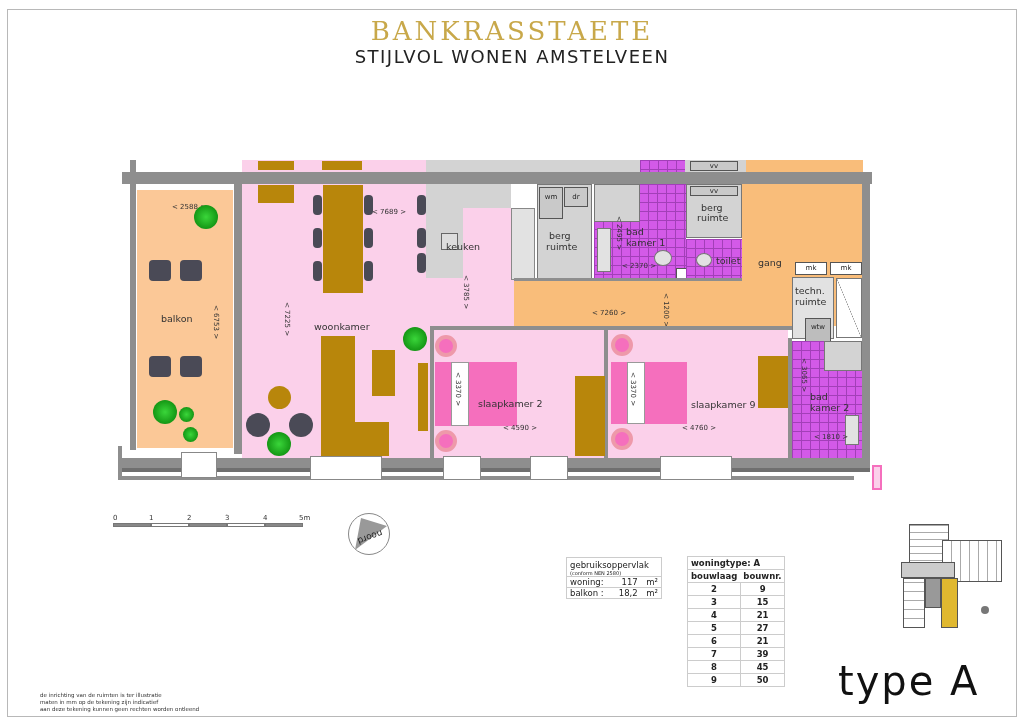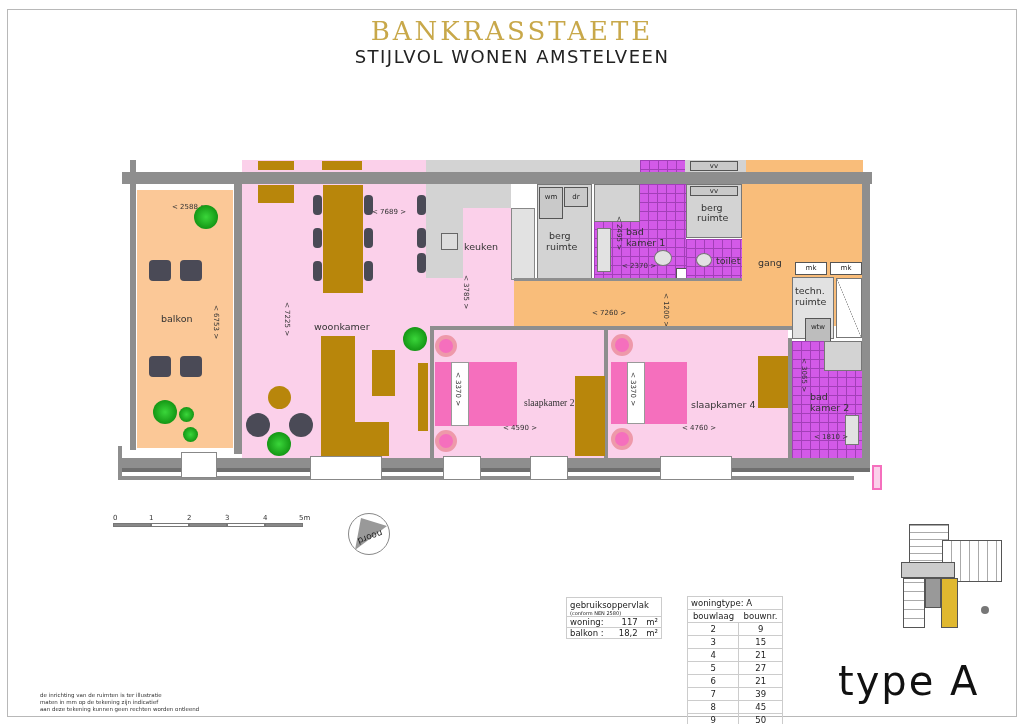--- a/index.html
+++ b/index.html
@@ -22,25 +22,25 @@
   .wood { background: #b8860b; }
   .chair { background: #4a4a56; border-radius: 4px; }
   .plant { border-radius: 50%; background: radial-gradient(circle, #3ad63a 0%, #1aa01a 60%, #0b7d0b 100%); }
   .label { font-size: 9.5px; color: #333; white-space: nowrap; }
   .dim { font-size: 7px; color: #333; white-space: nowrap; }
   .vert { transform: rotate(90deg); transform-origin: left top; }
   .box { border: 1px solid #555; background: #fff; font-size: 7px; text-align: center; }
   .window { background: #fff; border: 1px solid #888; }
 
   
-  table { border-collapse: collapse; margin-top: 40px; }
+  table { border-collapse: collapse; }
   .area-table { left: 566px; top: 557px; width: 96px; font-size: 8.5px; }
   .area-table td { border: 1px solid #ccc; padding: 0 3px; }
   .type-table { left: 687px; top: 556px; width: 96px; font-size: 8.5px; }
-  .type-table td { border: 1px solid #ccc; padding: 0 3px; height: 13px; text-align: center; }
+  .type-table td { border: 1px solid #ccc; padding: 0 3px; height: 13px; text-align: center; font-weight: bold; }
   .type-table td.left { text-align: left; }
   .disclaimer { left: 40px; top: 692px; font-size: 5.5px; line-height: 7px; color: #333; }
   .type-label { left: 838px; top: 658px; font-size: 40px; letter-spacing: 2px; color: #111; }
   .scalebar { left: 113px; top: 523px; width: 190px; height: 4px; }
   .scale-seg { position: absolute; top: 0; height: 4px; width: 38px; border: 1px solid #777; }
   .scale-tick { position: absolute; top: -9px; font-size: 7px; color: #333; }
 </style>
 </head>
 <body>
 
@@ -103,21 +103,21 @@
   <div class="abs wood" style="left:268px;top:386px;width:23px;height:23px;border-radius:50%;"></div>
   <div class="abs chair" style="left:246px;top:413px;width:24px;height:24px;border-radius:50%;"></div>
   <div class="abs chair" style="left:289px;top:413px;width:24px;height:24px;border-radius:50%;"></div>
   <div class="abs plant" style="left:267px;top:432px;width:24px;height:24px;"></div>
   <div class="abs plant" style="left:403px;top:327px;width:24px;height:24px;"></div>
 
   <div class="abs grey" style="left:426px;top:184px;width:37px;height:94px;"></div>
   <div class="abs grey" style="left:426px;top:184px;width:85px;height:24px;"></div>
   <div class="abs light" style="left:511px;top:208px;width:24px;height:72px;border:1px solid #888;"></div>
   <div class="abs" style="left:441px;top:233px;width:17px;height:17px;border:1px solid #666;background:#ddd;"></div>
-  <div class="abs label" style="left:464px;top:241px;">keuken</div>
+  <div class="abs label" style="left:446px;top:241px;">keuken</div>
   <div class="abs dim vert" style="left:470px;top:275px;">&lt; 3785 &gt;</div>
 
   <div class="abs grey" style="left:537px;top:184px;width:55px;height:96px;border:1px solid #777;"></div>
   <div class="abs box" style="left:539px;top:187px;width:24px;height:32px;line-height:18px;background:#c9c9c9;">wm</div>
   <div class="abs box" style="left:564px;top:187px;width:24px;height:20px;line-height:18px;background:#c9c9c9;">dr</div>
   <div class="abs label" style="left:549px;top:230px;">berg</div>
   <div class="abs label" style="left:546px;top:241px;">ruimte</div>
 
   <div class="abs tile" style="left:594px;top:184px;width:92px;height:96px;"></div>
   <div class="abs grey" style="left:594px;top:184px;width:46px;height:38px;border:1px solid #777;"></div>
@@ -157,31 +157,31 @@
   <div class="abs wall" style="left:430px;top:326px;width:4px;height:132px;"></div>
   <div class="abs wall" style="left:604px;top:326px;width:4px;height:132px;"></div>
   <div class="abs wall" style="left:788px;top:338px;width:4px;height:120px;"></div>
 
   <div class="abs pink" style="left:434px;top:330px;width:170px;height:128px;"></div>
   <div class="abs" style="left:435px;top:362px;width:82px;height:64px;background:#f56fbd;"></div>
   <div class="abs" style="left:451px;top:362px;width:18px;height:64px;background:#fff;border:1px solid #999;"></div>
   <div class="abs" style="left:435px;top:335px;width:22px;height:22px;border-radius:50%;background:#f56fbd;border:4px solid #e9a;"></div>
   <div class="abs" style="left:435px;top:430px;width:22px;height:22px;border-radius:50%;background:#f56fbd;border:4px solid #e9a;"></div>
   <div class="abs wood" style="left:575px;top:376px;width:30px;height:80px;"></div>
-  <div class="abs label" style="left:524px;top:398px;font-family:Liberation Serif, serif;">slaapkamer 2</div>
+  <div class="abs label" style="left:478px;top:398px;">slaapkamer 2</div>
   <div class="abs dim vert" style="left:462px;top:372px;">&lt; 3370 &gt;</div>
   <div class="abs dim" style="left:503px;top:424px;">&lt; 4590 &gt;</div>
 
   <div class="abs pink" style="left:608px;top:330px;width:180px;height:128px;"></div>
   <div class="abs" style="left:611px;top:362px;width:76px;height:62px;background:#f56fbd;"></div>
   <div class="abs" style="left:627px;top:362px;width:18px;height:62px;background:#fff;border:1px solid #999;"></div>
   <div class="abs" style="left:611px;top:334px;width:22px;height:22px;border-radius:50%;background:#f56fbd;border:4px solid #e9a;"></div>
   <div class="abs" style="left:611px;top:428px;width:22px;height:22px;border-radius:50%;background:#f56fbd;border:4px solid #e9a;"></div>
   <div class="abs wood" style="left:758px;top:356px;width:30px;height:52px;"></div>
-  <div class="abs label" style="left:691px;top:399px;">slaapkamer 4</div>
+  <div class="abs label" style="left:691px;top:399px;">slaapkamer 9</div>
   <div class="abs dim vert" style="left:637px;top:372px;">&lt; 3370 &gt;</div>
   <div class="abs dim" style="left:682px;top:424px;">&lt; 4760 &gt;</div>
 
   <div class="abs tile" style="left:792px;top:341px;width:70px;height:117px;"></div>
   <div class="abs grey" style="left:824px;top:341px;width:38px;height:30px;border:1px solid #777;"></div>
   <div class="abs light" style="left:845px;top:415px;width:14px;height:30px;border:1px solid #777;"></div>
   <div class="abs label" style="left:810px;top:391px;">bad</div>
   <div class="abs label" style="left:810px;top:402px;">kamer 2</div>
   <div class="abs dim vert" style="left:808px;top:358px;">&lt; 3065 &gt;</div>
   <div class="abs dim" style="left:814px;top:433px;">&lt; 1810 &gt;</div>

